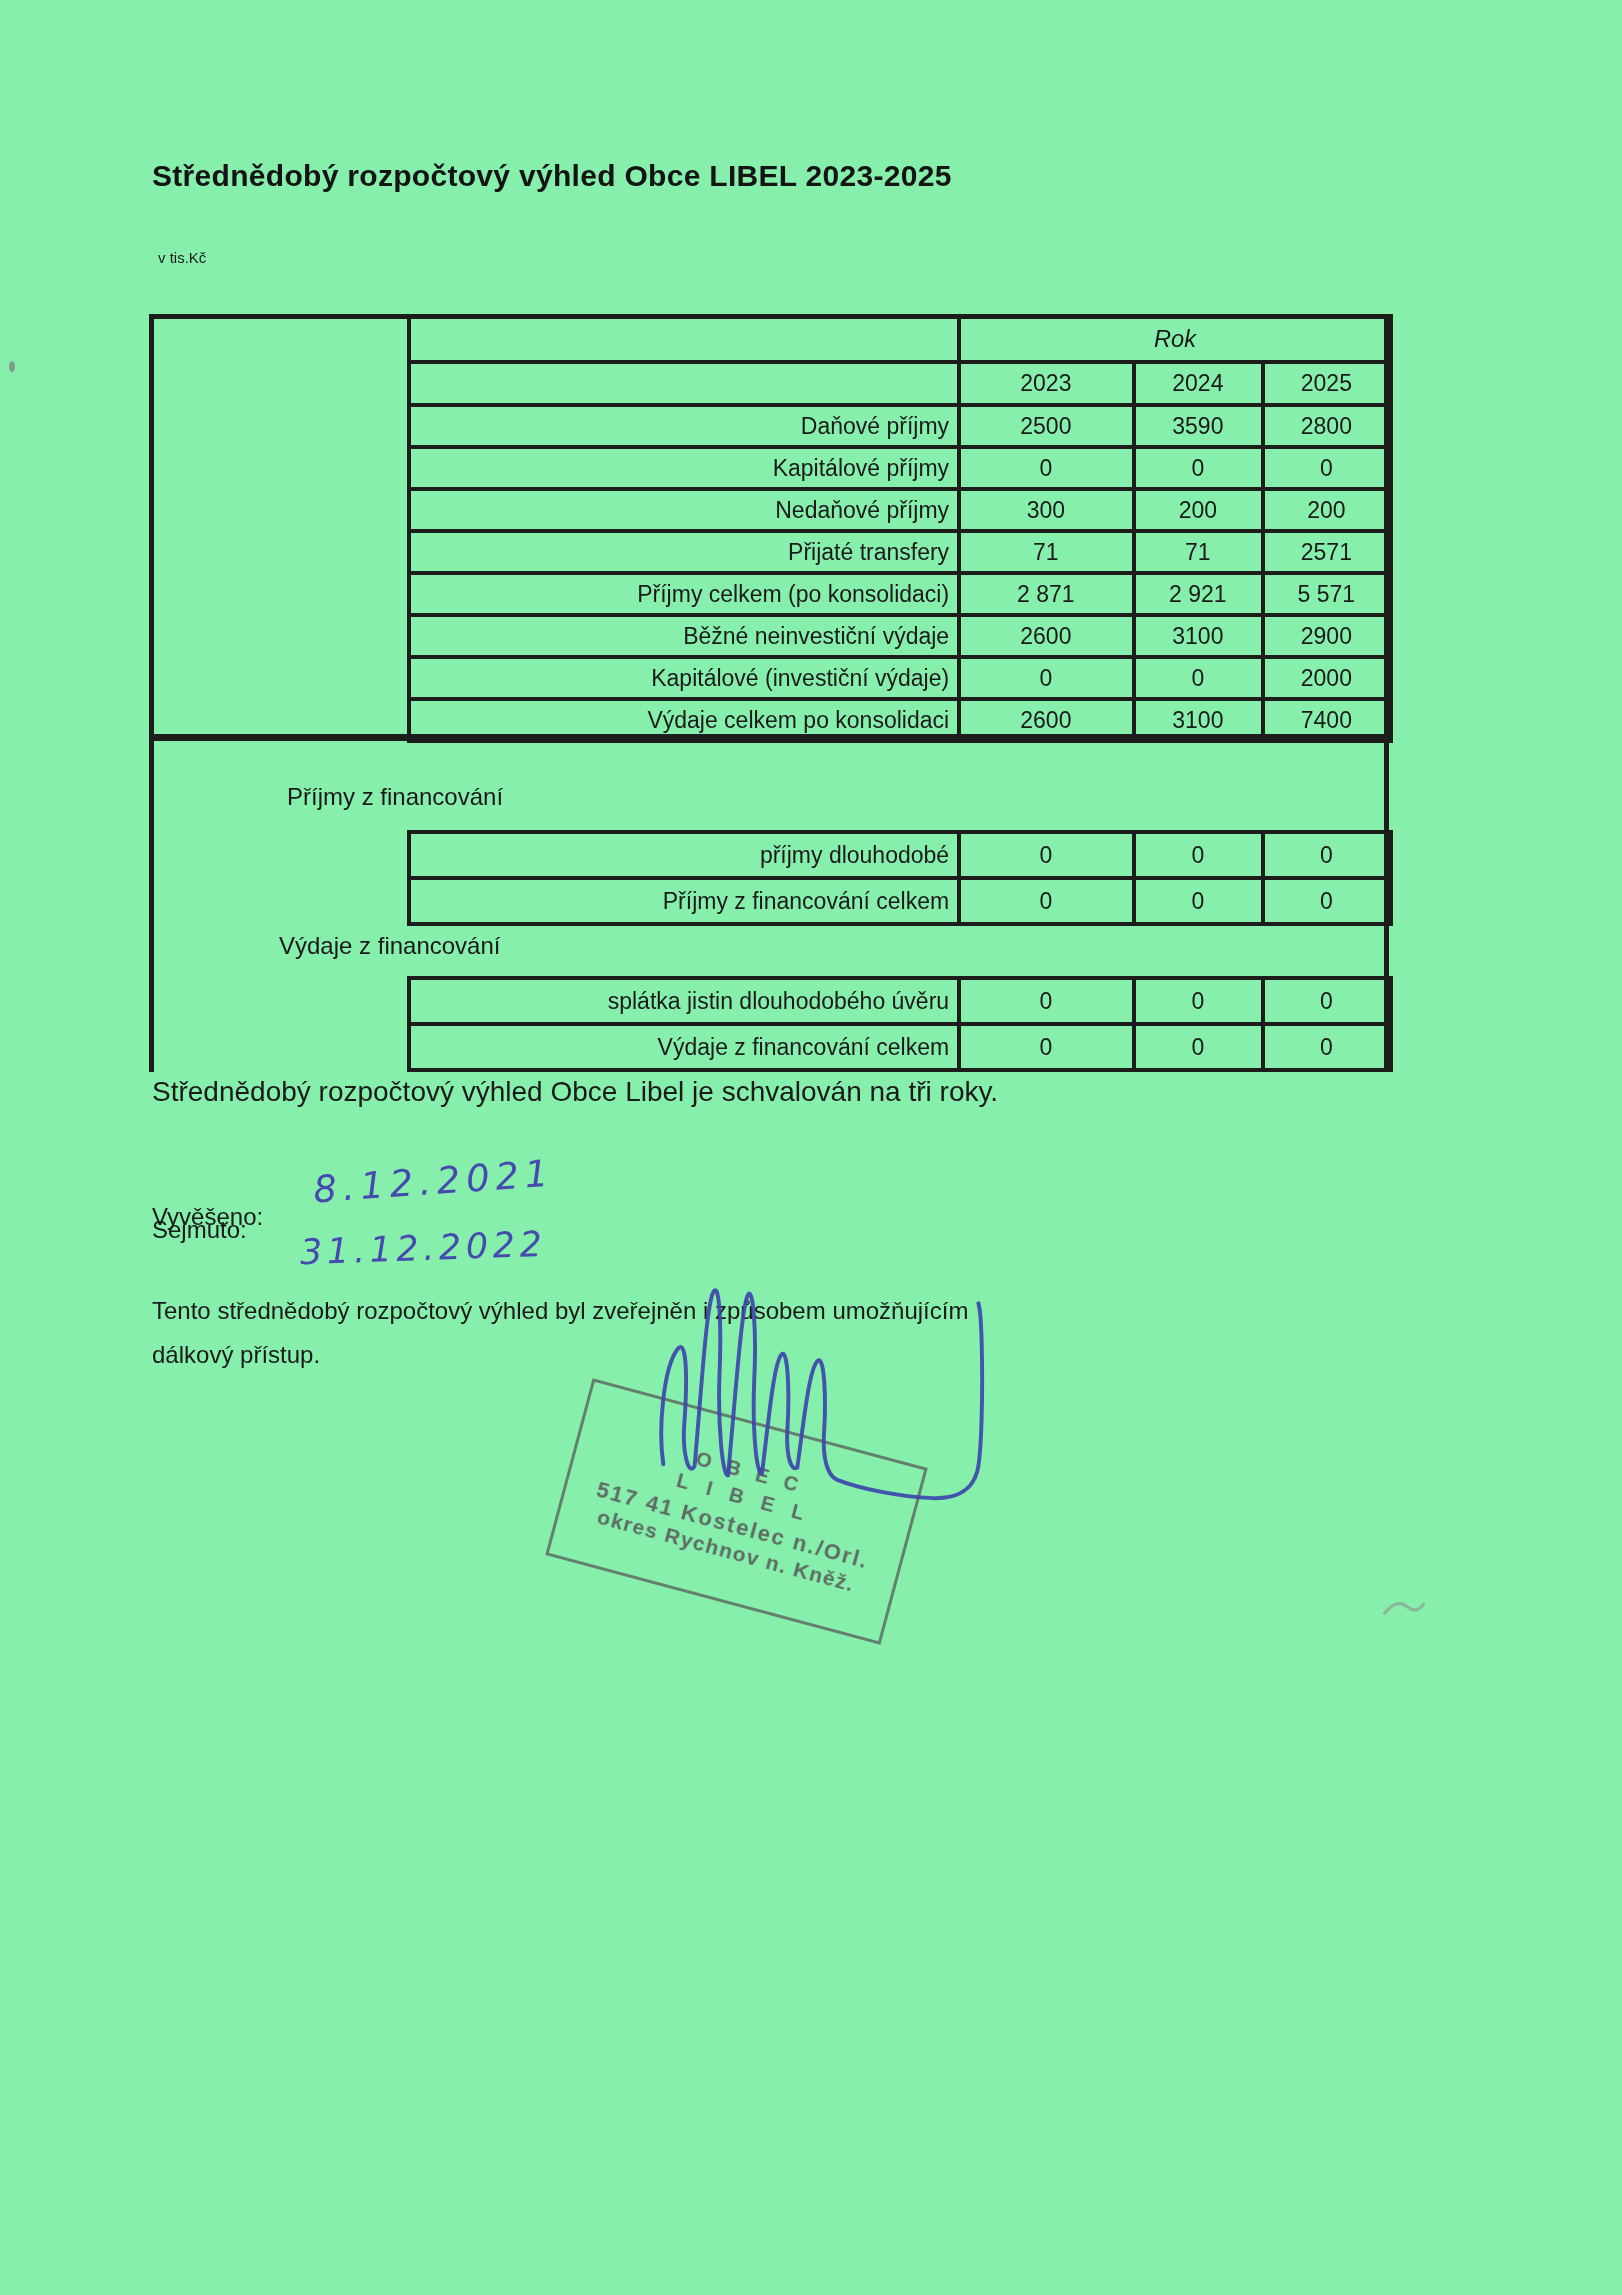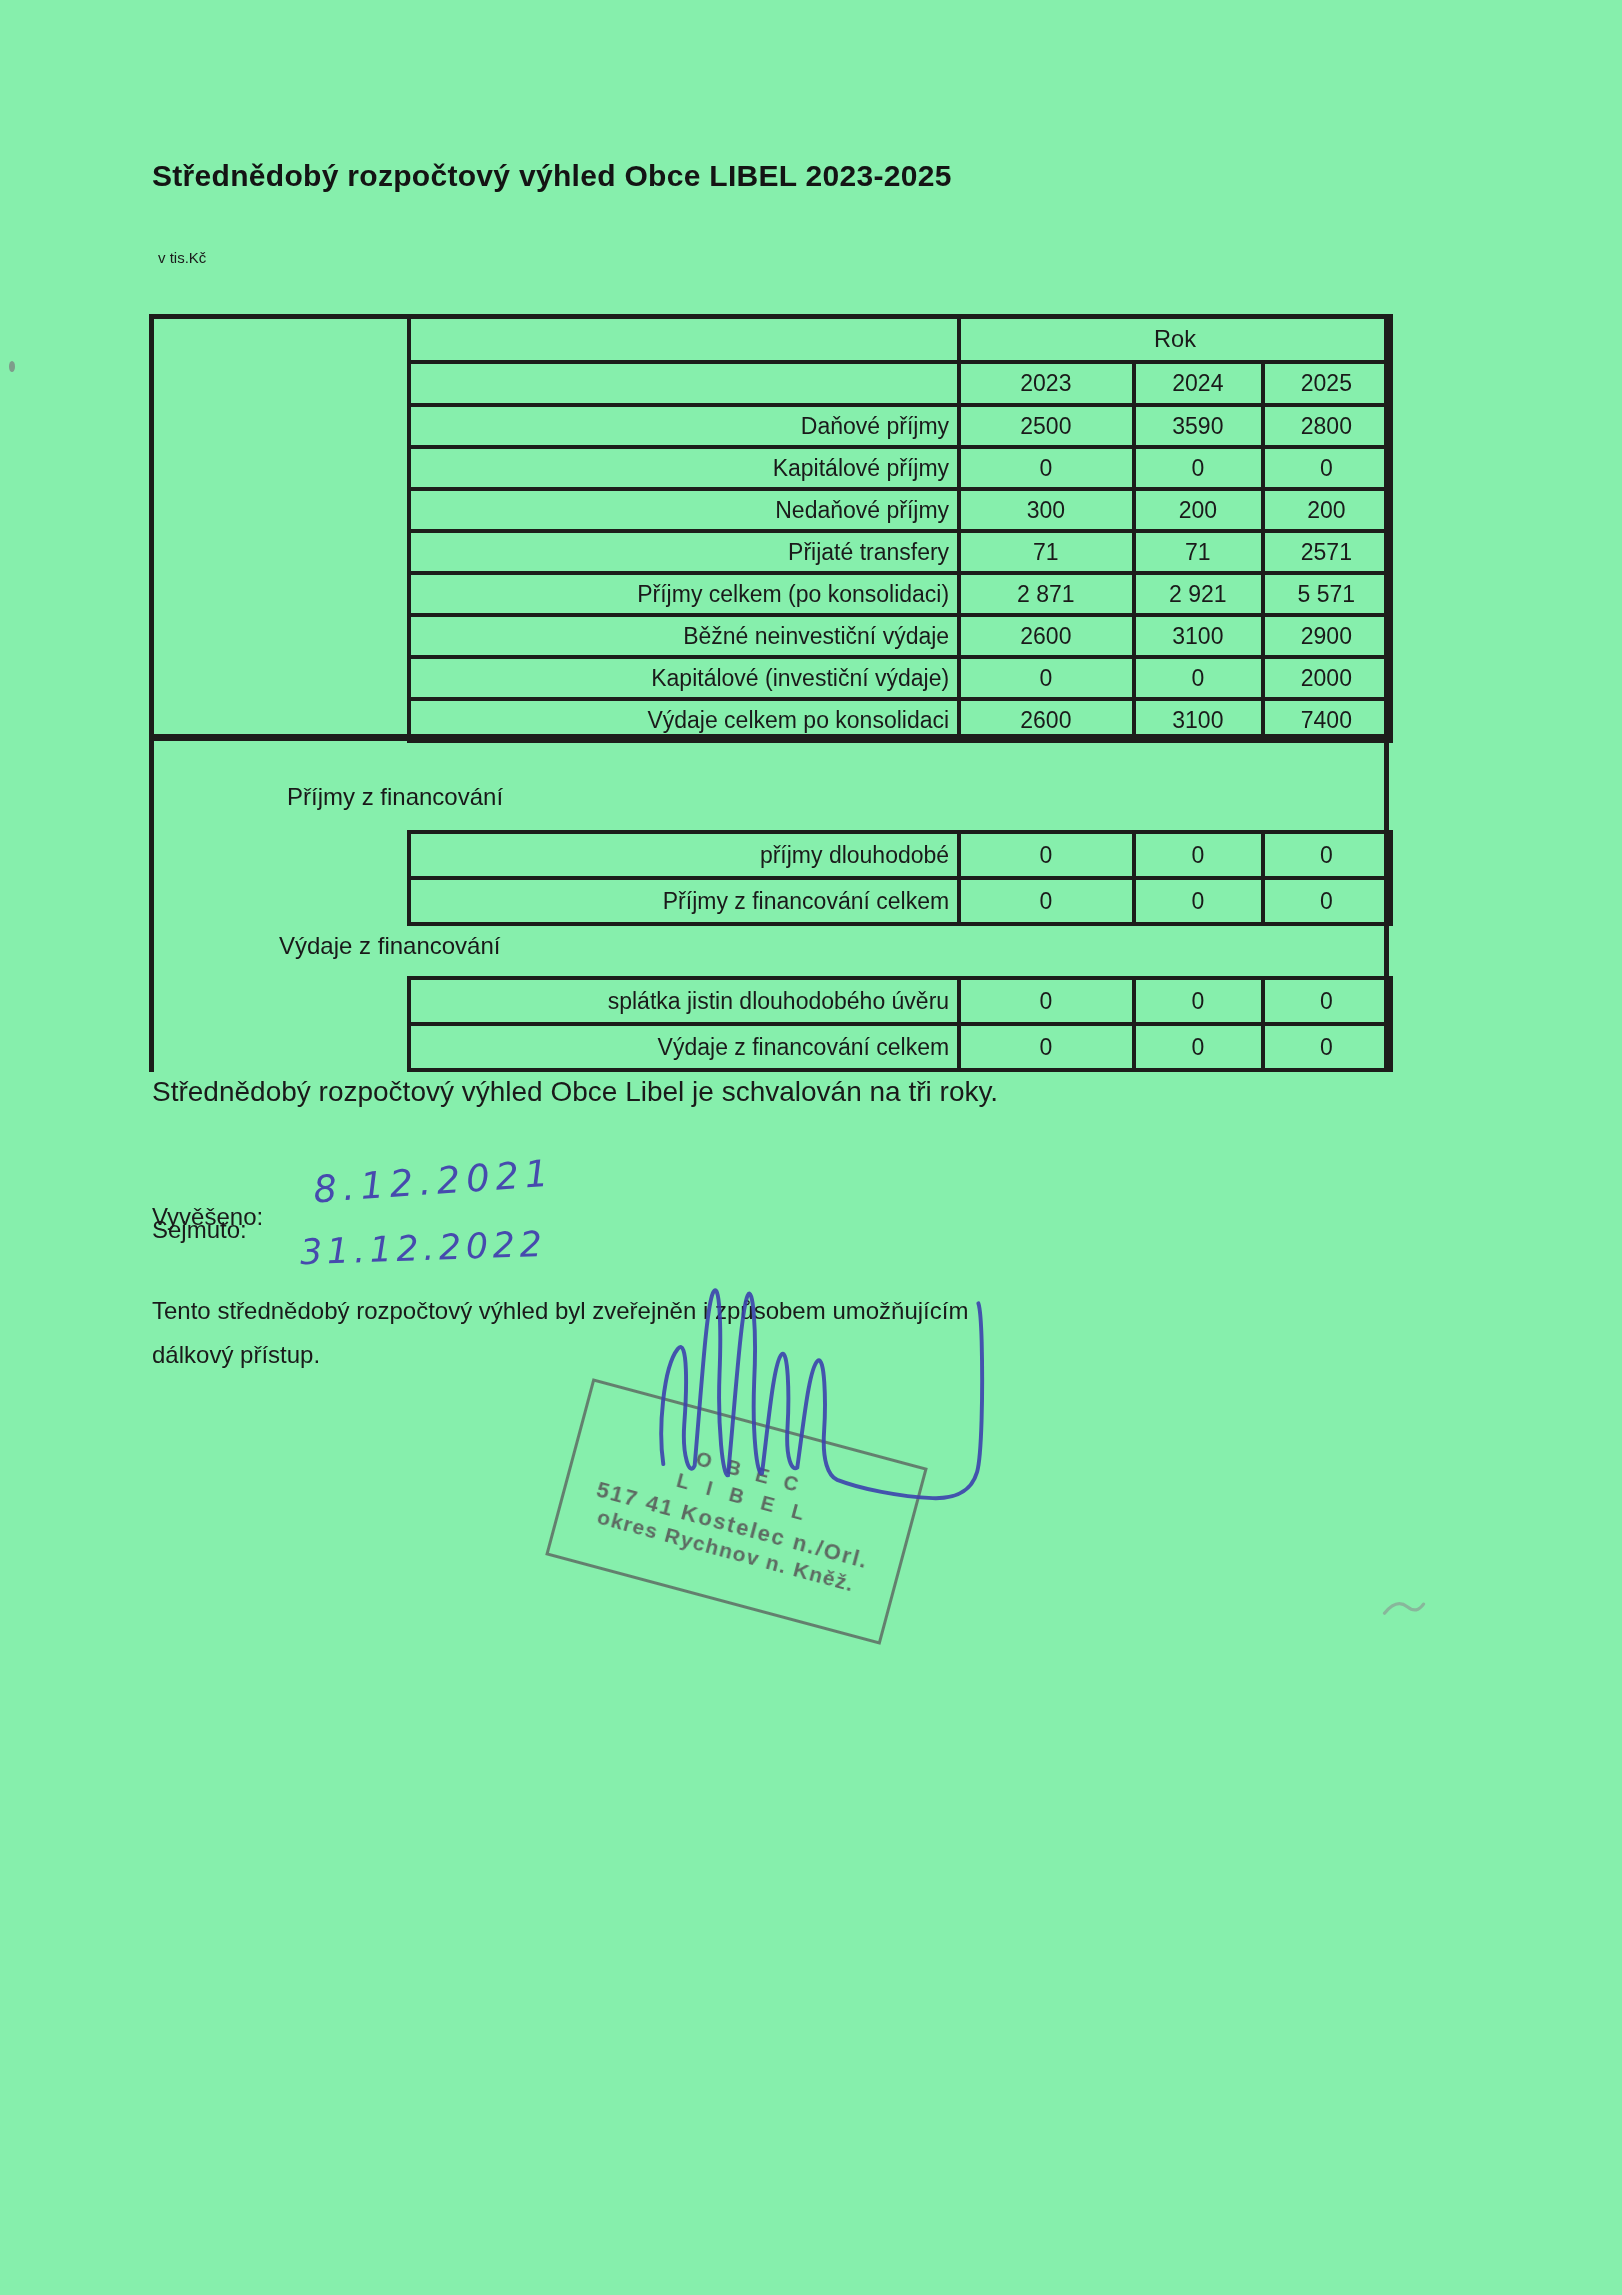--- a/index.html
+++ b/index.html
@@ -29,21 +29,21 @@
   table.grid {
     position:absolute; border-collapse:collapse; table-layout:fixed;
     width:982px; left:407px;
   }
   table.grid td {
     border:4.6px solid #1d1d1b; font-size:23px; overflow:hidden;
     white-space:nowrap; padding:0 7.9px; vertical-align:middle;
   }
   table.grid td.lbl { text-align:right; padding-left:6.5px;margin-top:16px; }
   table.grid td.num { text-align:center; padding-right:9.2px; }
-  table.grid td.rok { text-align:center; font-size:23.6px; }
+  table.grid td.rok { text-align:center; font-size:23.6px;font-style:italic; }
   .main { top:314px; }
   .sub1 { top:830px; }
   .sub2 { top:976px; }
 
   .section-heading { position:absolute; font-size:24px; color:#191919; }
   .heading1 { left:287px; top:783px; }
   .heading2 { left:279px; top:932px; }
 
   .approval { position:absolute; left:152px; top:1076px; font-size:28px; }
   .posted-label  { position:absolute; left:152px; top:1203px; font-size:24px; }

